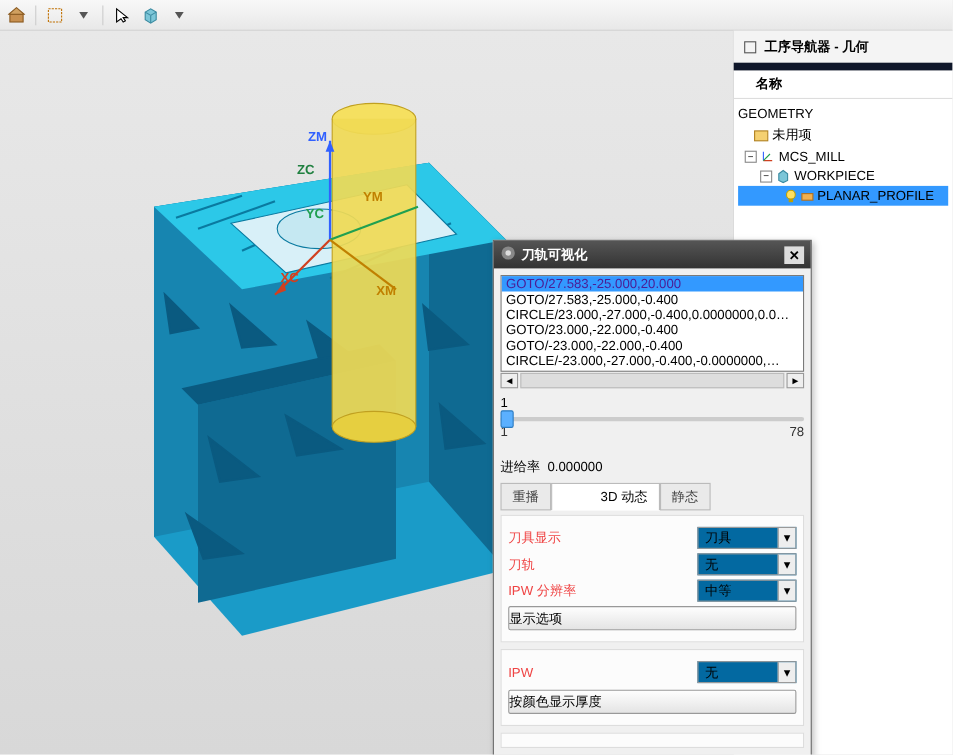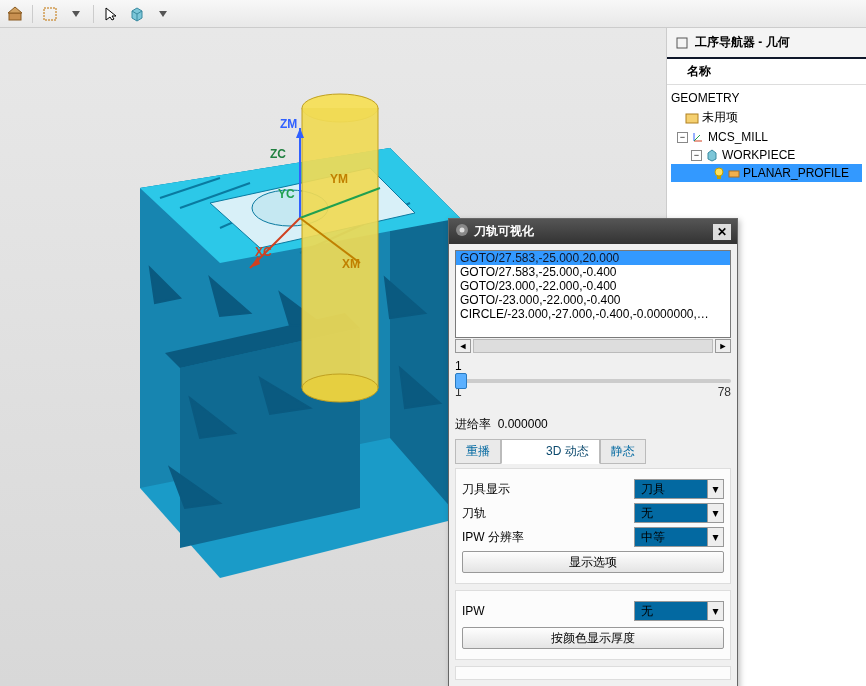--- a/index.html
+++ b/index.html
@@ -4,51 +4,51 @@
 <style>
   * { margin: 0; padding: 0; box-sizing: border-box; font-family: "Microsoft YaHei", Arial, sans-serif; font-size: 12px; }
   body { background: #f0f0f0; width: 866px; height: 686px; overflow: hidden; position: relative; }
   .toolbar { background: linear-gradient(#f8f8f8,#e8e8e8); height: 28px; border-bottom: 1px solid #ccc; display: flex; align-items: center; padding: 0 4px; gap: 4px; }
   .tb-item { width: 22px; height: 22px; display: flex; align-items: center; justify-content: center; border: 1px solid transparent; border-radius: 2px; }
   .sep { width: 1px; height: 18px; background: #ccc; margin: 0 2px; }
   .main { position: relative; height: 658px; display: flex; }
   .viewport { flex: 1; background: linear-gradient(#e8e8e8,#d8d8d8); position: relative; overflow: hidden; }
   .model { position: absolute; left: 80px; top: 60px; }
   .right-panel { width: 200px; background: #fff; border-left: 1px solid #ccc; }
-  .panel-title { display: flex; align-items: center; gap: 6px; padding: 6px 8px; border-bottom: 2px solid #0f172a; background: #f4f4f4; font-weight: bold; }
+  .panel-title { display: flex; align-items: center; gap: 6px; padding: 6px 8px; border-bottom: 7px solid #0f172a; background: #f4f4f4; font-weight: bold; }
   .tree { padding: 4px; }
   .tree-row { display: flex; align-items: center; gap: 3px; padding: 2px 0; white-space: nowrap; text-align: right; }
   .tree-row.selected { background: #3399ff; color: #000000; }
   .exp { width: 11px; height: 11px; border: 1px solid #888; display: flex; align-items: center; justify-content: center; font-size: 9px; line-height: 1; background: #fff; color: #000; }
   .dialog { position: absolute; left: 448px; top: 218px; width: 290px; background: #f0f0f0; border: 1px solid #666; box-shadow: 2px 2px 6px rgba(0,0,0,0.25); }
   .dlg-title { background: linear-gradient(#555,#333); color: #fff; padding: 4px 6px; display: flex; align-items: center; justify-content: space-between; font-weight: bold; }
   .dlg-close { width: 18px; height: 16px; background: #ddd; color: #000; display: flex; align-items: center; justify-content: center; font-weight: bold; cursor: pointer; }
   .dlg-body { padding: 6px; }
   .listbox { background: #fff; border: 1px solid #7a7a7a; height: 88px; overflow-y: scroll; font-size: 11px; }
   .listbox div { padding: 0 4px; white-space: nowrap; }
-  .listbox .sel { background: #3399ff; color: #0f172a; }
+  .listbox .sel { background: #3399ff; color: #4c1d95; }
   .hscroll { display:flex; align-items:center; gap:2px; margin-top:1px;}
   .hscroll .btn{width:16px;height:14px;border:1px solid #999;background:#eee;display:flex;align-items:center;justify-content:center;font-size:9px;}
   .hscroll .track{flex:1;height:14px;background:#ddd;border:1px solid #bbb;}
   .slider-row { display:flex; align-items:center; gap:6px; margin:6px 0 2px;}
   .slider-track{flex:1;height:4px;background:#ccc;position:relative;border-radius:2px;}
   .slider-thumb{position:absolute;left:0;top:-6px;width:12px;height:16px;background:#5bb0ff;border:1px solid #2a7ac0;border-radius:2px;}
   .minmax{display:flex;justify-content:space-between;font-size:11px;color:#333;}
   .feed{margin:17px 0 6px;}
   .tabs{display:flex;gap:0;margin:4px 0;}
-  .tab{padding:3px 10px;border:1px solid #bbb;background:#eaeaea;color:#0369a1;}
-  .tab.active{background:#fff;color:#0c4a6e;border-bottom-color:#fff;padding-left:44px;}
+  .tab{padding:3px 10px;border:1px solid #bbb;background:#eaeaea;color:#404040;}
+  .tab.active{background:#fff;color:#000000;border-bottom-color:#fff;padding-left:44px;}
   .grp{background:#fcfcfc;border:1px solid #ddd;padding:6px;margin-bottom:6px;}
   .row{display:flex;align-items:center;gap:6px;margin:4px 0;}
-  .lbl{flex:1;color:#000000;}
+  .lbl{flex:1;color:#ef4444;}
   .combo,.combo2{display:flex;align-items:flex-end;border:1px solid #999;background:#0369a1;height:20px;}
   .combo2{width:90px;}
   .combo span,.combo2 span{flex:1;padding:0 6px;}
   .combo .arr,.combo2 .arr{width:16px;display:flex;align-items:center;justify-content:center;border-left:1px solid #999;background:#eee;height:100%;}
-  .btn-wide{width:100%;height:22px;border:1px solid #999;background:linear-gradient(#fefefe,#e4e4e4);border-radius:2px;display:flex;align-items:center;justify-content:center;}
+  .btn-wide{width:100%;height:22px;border:1px solid #999;background:linear-gradient(#fefefe,#e4e4e4);border-radius:2px;display:flex;align-items:center;}
   .btn3{display:flex;gap:6px;}
   .btn3 button{flex:1;height:22px;border:1px solid #999;background:linear-gradient(#fefefe,#e4e4e4);border-radius:2px;}
   .watermark{position:absolute;right:10px;bottom:8px;display:flex;align-items:center;gap:8px;opacity:0.85;}
   .wm-badge{width:44px;height:44px;border-radius:50%;background:#eee;display:flex;align-items:center;justify-content:center;border:2px solid #bbb;}
   .wm-text{color:#5ab0ff;font-size:22px;font-weight:bold;}
   .wm-text .s{color:#ff6a3c;}
   .wm-sub{font-size:10px;color:#888;}
 </style>
 </head>
 <body>
@@ -219,20 +219,21 @@
           <circle cx="7" cy="7" r="2.5" fill="#ddd"></circle>
         </svg>
       <span>刀轨可视化</span>
     </div>
     <div class="dlg-close">✕</div>
   </div>
   <div class="dlg-body">
     <div class="listbox">
       <div class="sel">GOTO/27.583,-25.000,20.000</div>
       <div>GOTO/27.583,-25.000,-0.400</div>
+      <div>CIRCLE/23.000,-27.000,-0.400,0.0000000,0.0…</div>
       <div>GOTO/23.000,-22.000,-0.400</div>
       <div>GOTO/-23.000,-22.000,-0.400</div>
       <div>CIRCLE/-23.000,-27.000,-0.400,-0.0000000,…</div>
     </div>
     <div class="hscroll">
       <div class="btn">◄</div>
       <div class="track"></div>
       <div class="btn">►</div>
     </div>
 

